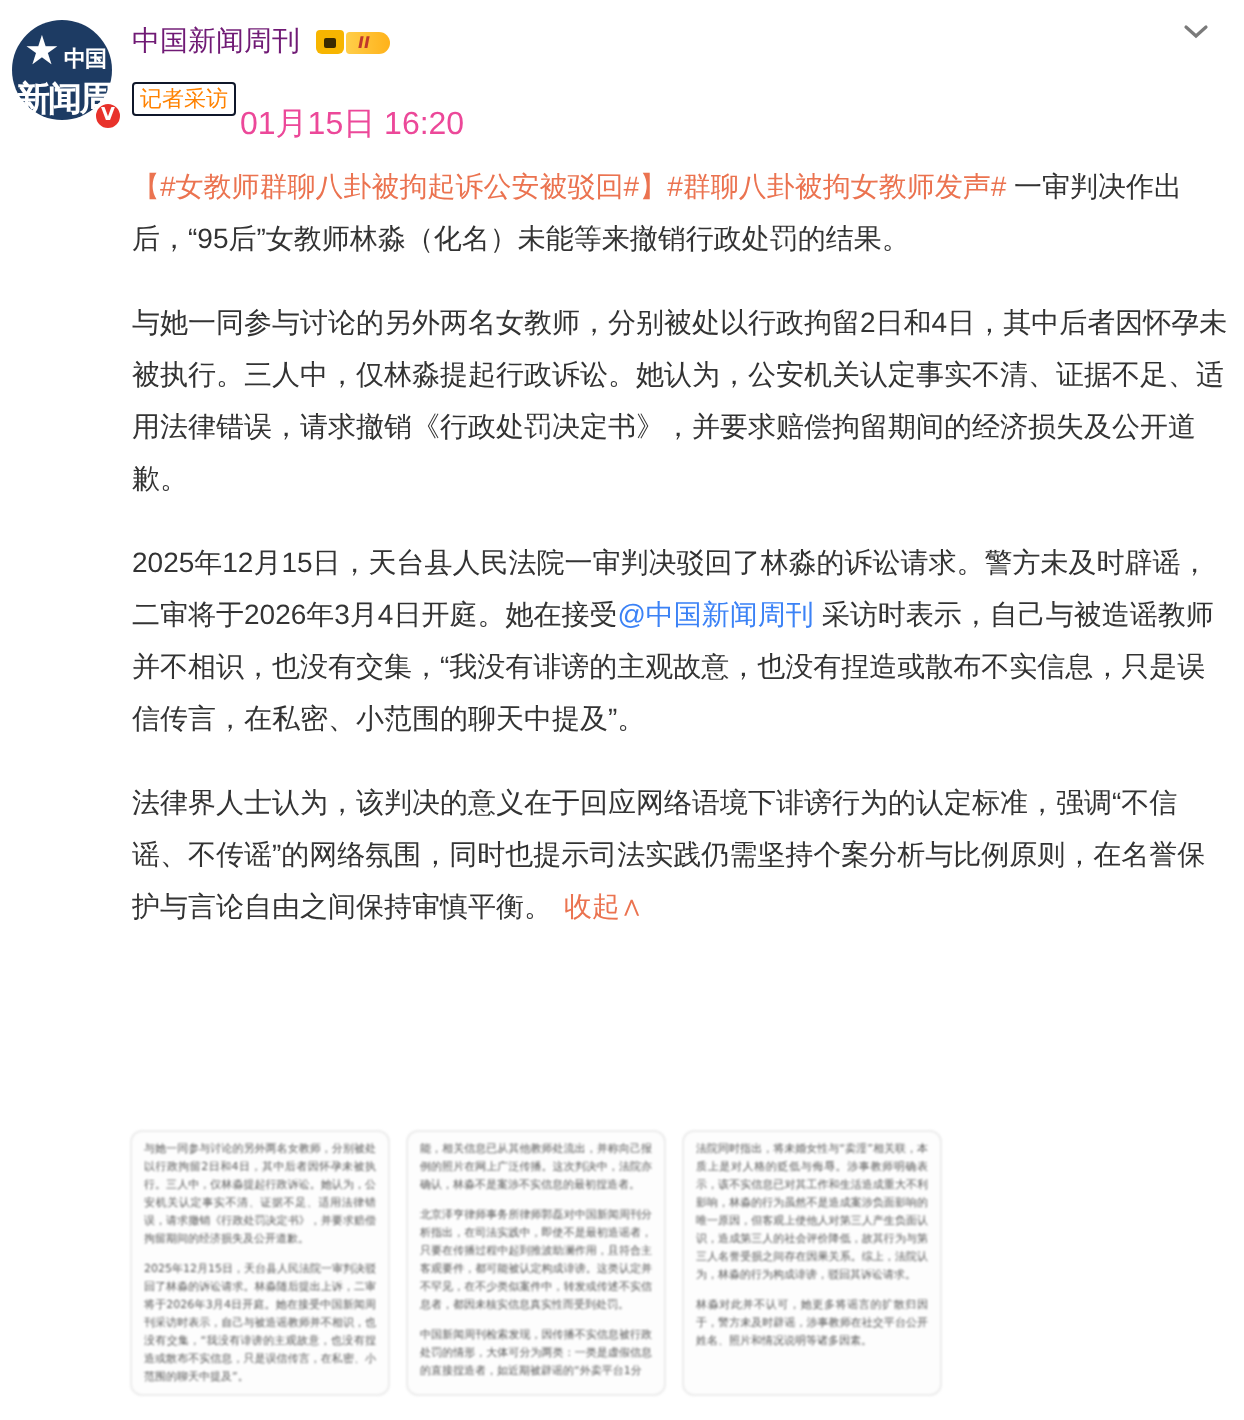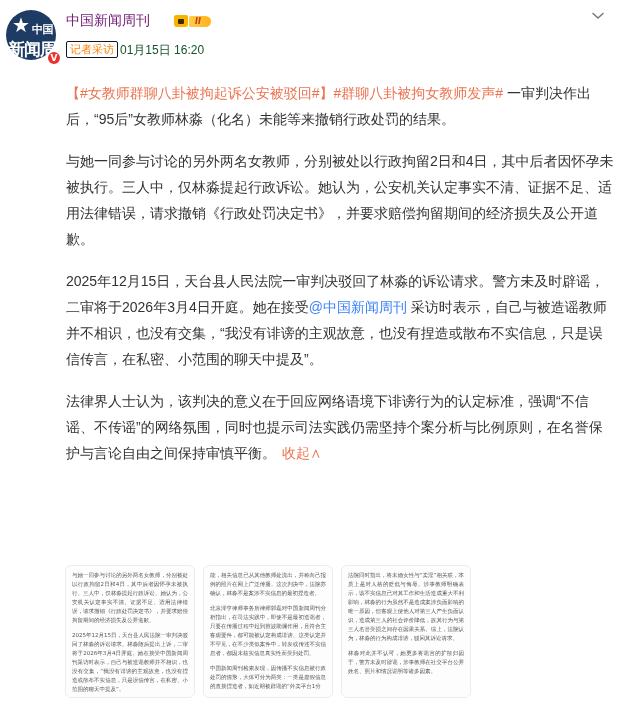--- a/index.html
+++ b/index.html
@@ -25,35 +25,35 @@
     position: absolute; left: 40px; top: 40px; width: 16px; height: 16px; border-radius: 50%;
     background: #e8322b; border: 2px solid #ffffff; color: #fff; font-size: 9px; font-weight: bold;
     line-height: 12px; text-align: center;
   }
 
   .uname {
     position: absolute; left: 66px; top: 12px; font-size: 14px; font-weight: normal; color: #701a75;
     font-family: "Liberation Sans", sans-serif;
   }
   .vip {
-    position: absolute; left: 174px; top: 14px; height: 14px; display: flex; align-items: center;
+    position: absolute; left: 158px; top: 14px; height: 14px; display: flex; align-items: center;
   }
   .vip .crown { width: 14px; height: 12px; background: #f7b500; border-radius: 2px 2px 3px 3px; position: relative; }
   .vip .crown::after { content: ""; position: absolute; left: 4px; top: 4px; width: 6px; height: 5px; background: #3a2a00; border-radius: 1px; }
   .vip .lv {
     margin-left: 1px; height: 11px; width: 22px; background: linear-gradient(90deg,#ffce4a,#ffb21a);
     border-radius: 2px 6px 6px 2px; color: #c0392b; font-size: 8px; font-style: italic; font-weight: bold;
     line-height: 11px; padding-left: 6px;
   }
 
   .tag {
     position: absolute; left: 66px; top: 41px; height: 17px; padding: 0 3px;
     border: 1px solid #0f172a; border-radius: 2px; color: #ff8200; font-size: 11px; line-height: 15px;
   }
-  .time { position: absolute; left: 120px; top: 42px; font-size: 12px; color: #14532d; font-family: "Liberation Sans", sans-serif; }
+  .time { position: absolute; left: 120px; top: 52px; font-size: 16px; color: #ec4899; font-family: "Liberation Sans", sans-serif; }
 
   .more { position: absolute; left: 590px; top: 8px; width: 16px; height: 16px; }
 
   .content {
     position: absolute; left: 66px; top: 64px; width: 548px;
     font-size: 14px; line-height: 26px; color: #333333; font-family: "Liberation Sans", sans-serif; margin-top: 16px;
   }
   .content p { margin-bottom: 16px; }
   .content .hl { color: #eb7350; }
   .content .at { color: #3b82f6; }

